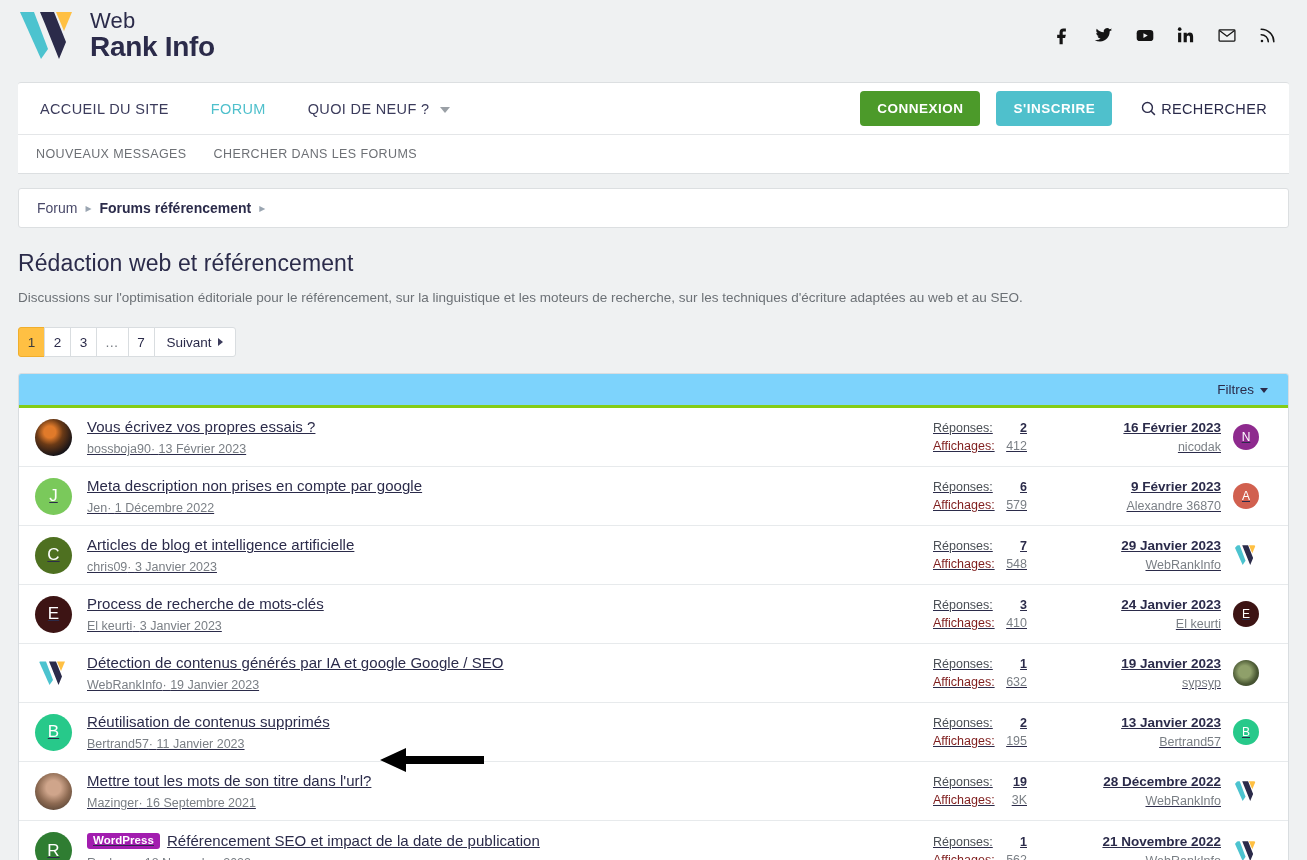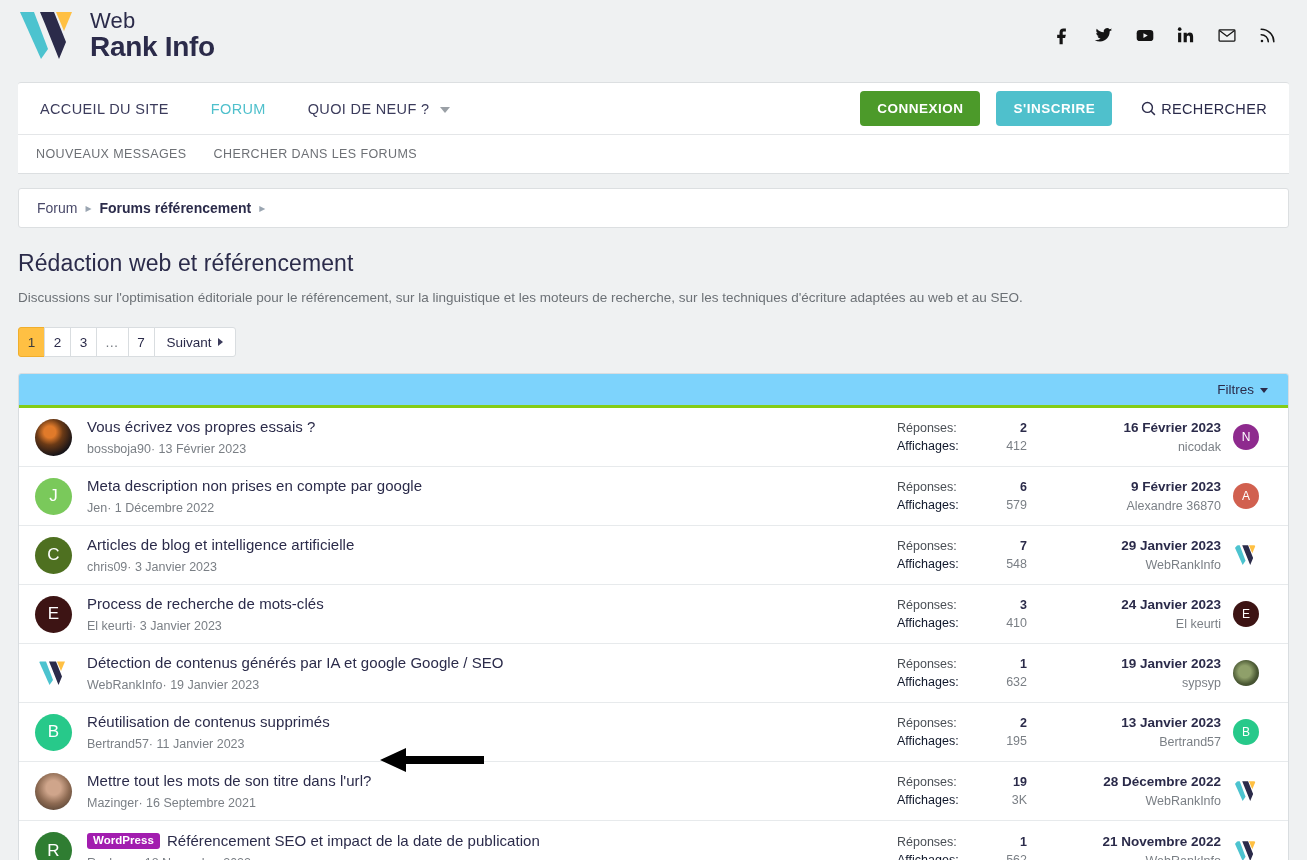--- a/index.html
+++ b/index.html
@@ -169,20 +169,21 @@
     border-top: 5.5px solid #2b2b4a;
     vertical-align: middle;
   }
 
   .row {
     display: flex; align-items: center;
     height: 59px;
     border-bottom: 1px solid #e7eaec;
     padding: 0 14px 0 16px;
     position: relative;
+    text-decoration: underline;
   }
   .row:last-child { border-bottom: none; }
 
   .avatar {
     width: 37px; height: 37px; border-radius: 50%;
     flex: none; margin-right: 15px;
     display: flex; align-items: center; justify-content: center;
     font-size: 17px; color: #fff; overflow: hidden;
     position: relative;
   }
@@ -204,25 +205,25 @@
   .thread-meta {
     margin-top: 5px; font-size: 12.5px; color: #7a7f85;
   }
   .thread-meta .author { color: #7a7f85; cursor: pointer; }
 
   .stats {
     flex: none; width: 130px;
     font-size: 12.5px; color: #4a4f55;
     margin-right: 42px;
   }
-  .stat-line { display: flex; justify-content: space-between; }
+  .stat-line { display: flex; justify-content: space-between; margin-left: 36px; }
   .stat-line + .stat-line { margin-top: 4px; }
   .stat-label { color: #4a4f55; }
   .stat-val { font-weight: 700; color: #2b2b4a; }
-  .stat-line.views .stat-label { color: #0f172a; }
+  .stat-line.views .stat-label { color: #7f1d1d; }
   .stat-line.views .stat-val { font-weight: 400; color: #7a7f85; }
 
   .last {
     flex: none; width: 152px; text-align: right; margin-right: 12px;
   }
   .last-date {
     font-size: 13.5px; font-weight: 700; color: #2b2b4a;
     cursor: pointer; white-space: nowrap;
   }
   .last-user {

